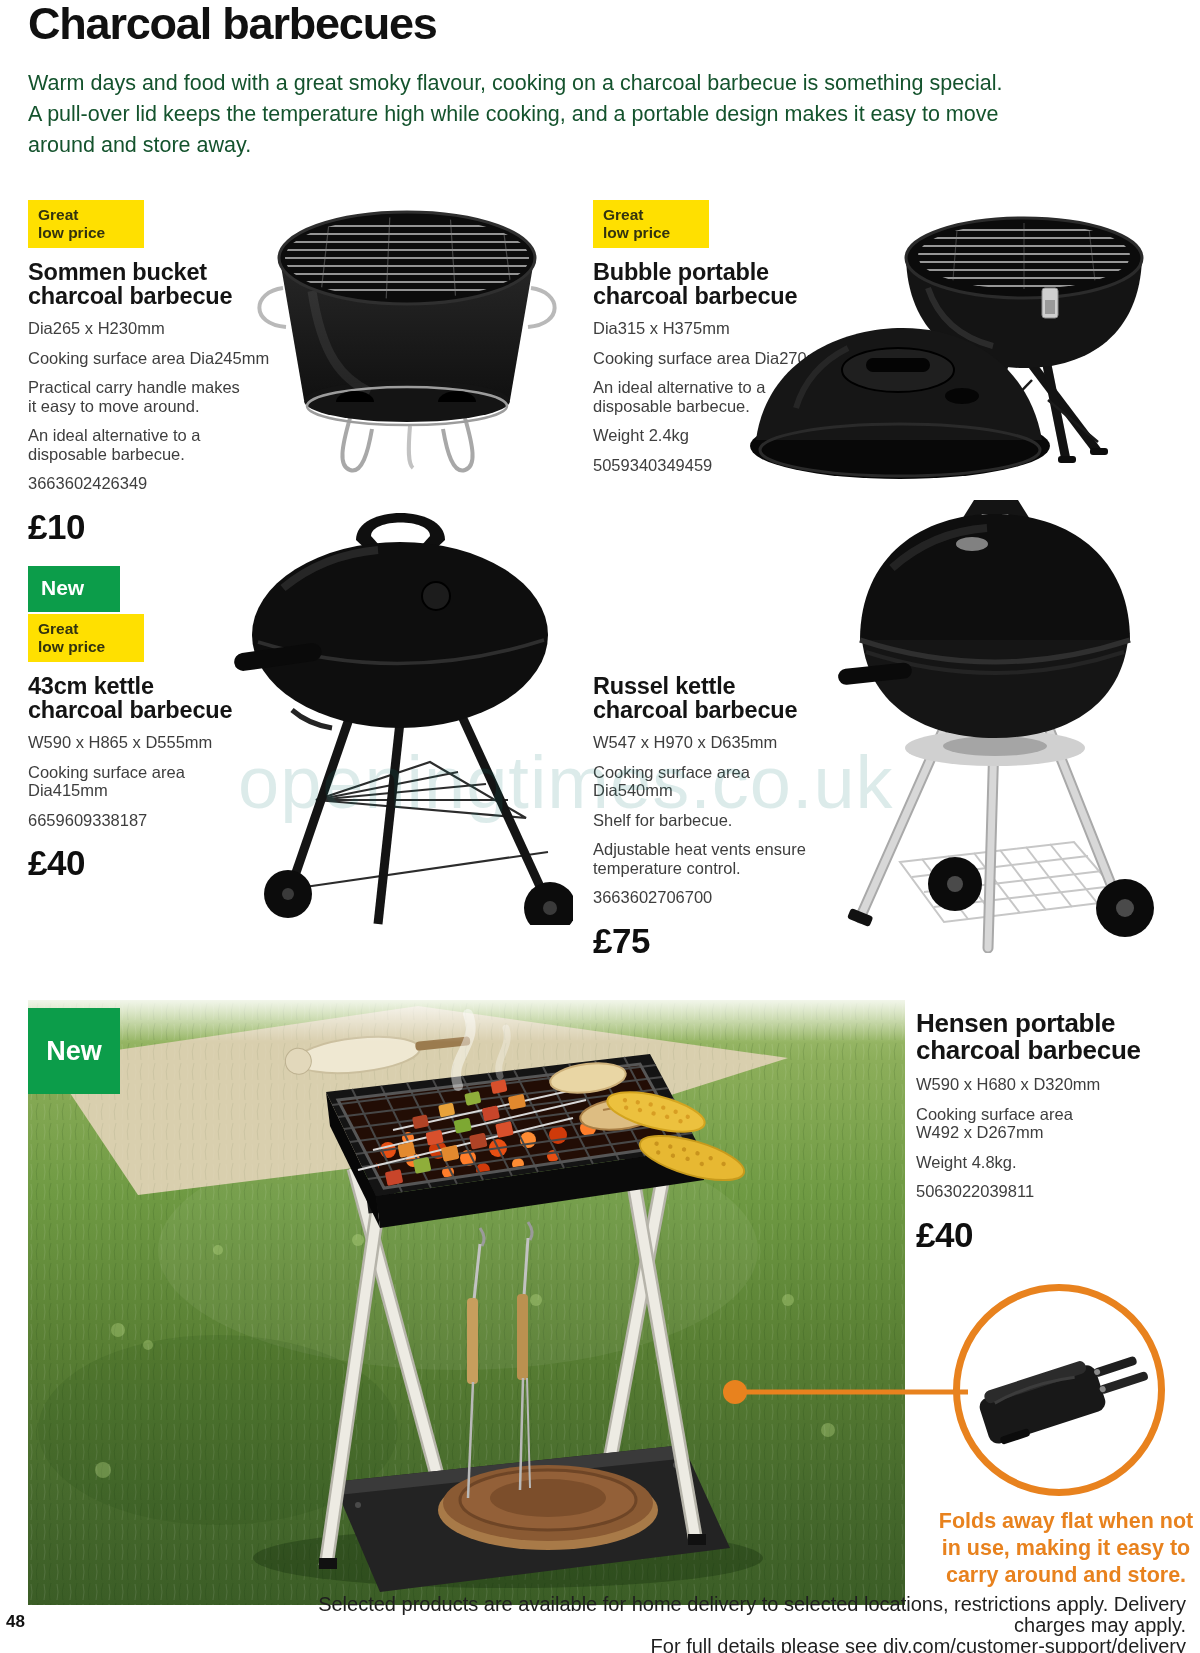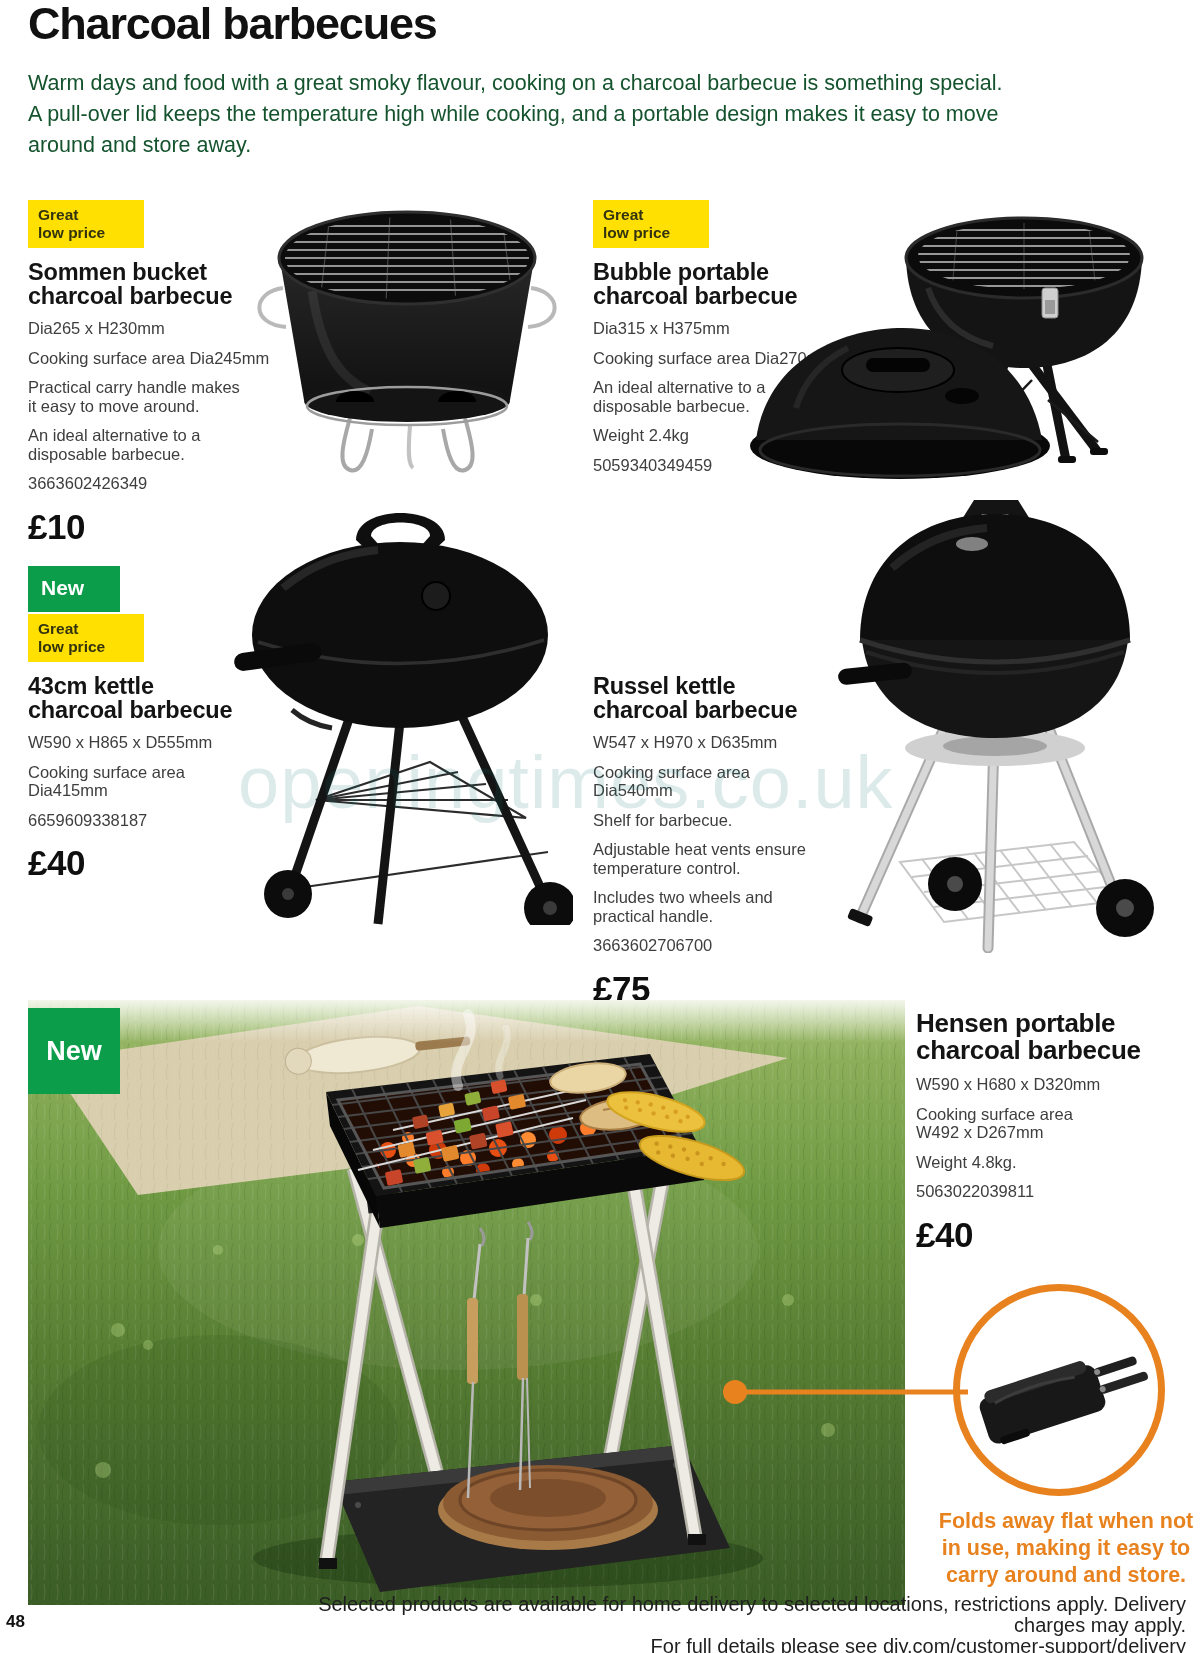--- a/index.html
+++ b/index.html
@@ -213,22 +213,20 @@
 
 <div class="col" style="left:593px; top:658px; width:262px;">
   <div class="p-title" style="margin-top:16px;">Russel kettle
 charcoal barbecue</div>
   <div class="spec">W547 x H970 x D635mm</div>
   <div class="spec">Cooking surface area
 Dia540mm</div>
   <div class="spec">Shelf for barbecue.</div>
   <div class="spec">Adjustable heat vents ensure
 temperature control.</div>
-  <div class="spec">Includes two wheels and
-practical handle.</div>
   <div class="spec">3663602706700</div>
   <div class="price">£75</div>
 </div>
 
 <svg class="abs" style="left:822px; top:488px;" width="345" height="465" viewBox="0 0 345 465">
 
   <g stroke="#c7c7c7" stroke-width="2" fill="none">
     <path d="M78,374 L252,354 L302,412 L122,434 Z"></path>
     <line x1="100" y1="371" x2="146" y2="431"></line>
       <line x1="126" y1="368" x2="172" y2="428"></line>

